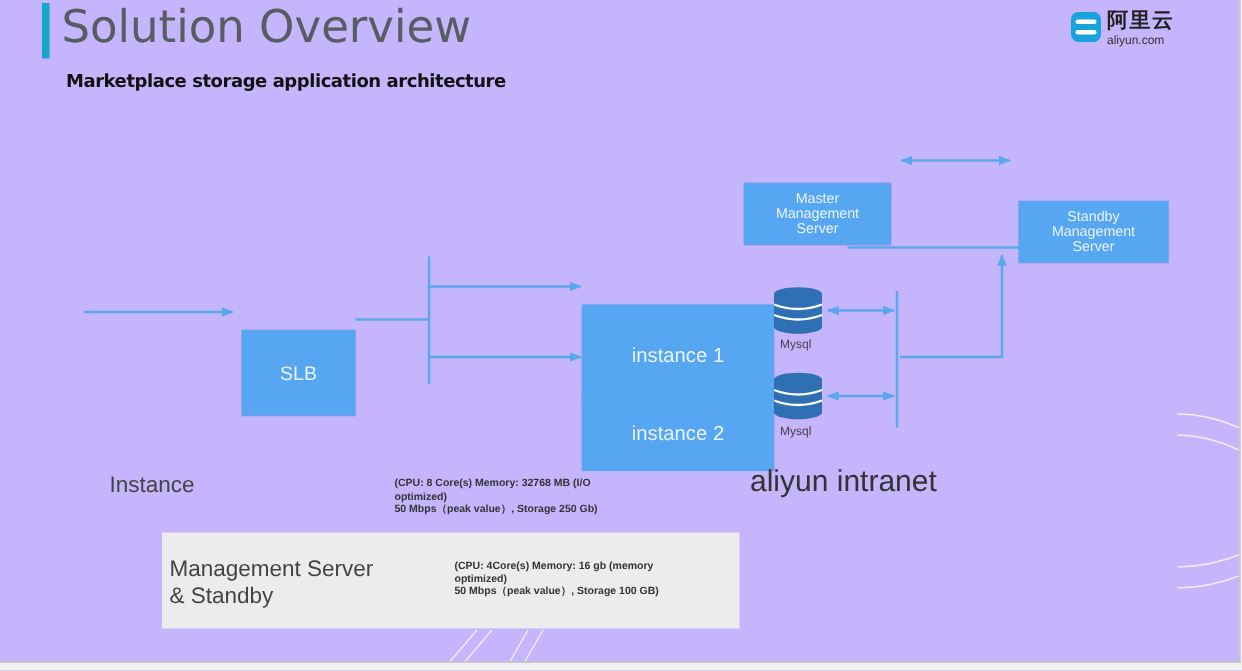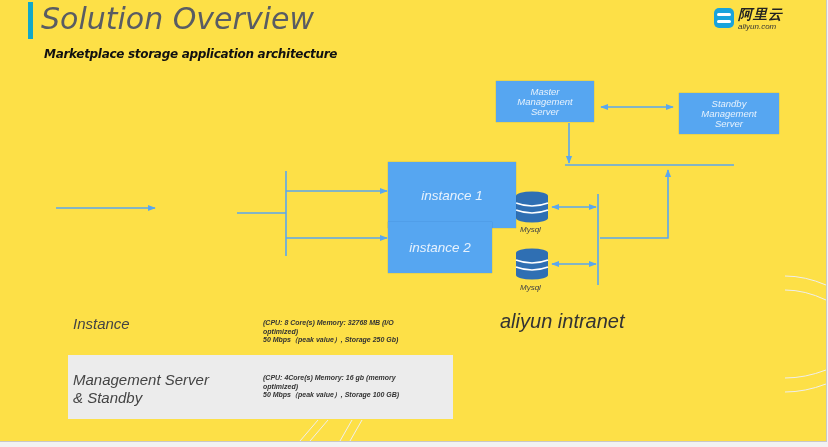--- a/index.html
+++ b/index.html
@@ -3,23 +3,22 @@
 <meta charset="utf-8">
 <style>
   html, body { margin: 0; padding: 0; }
   body {
     width: 828px; height: 447px; position: relative; overflow: hidden;
     background: #f2f2f2;
     font-family: "Liberation Sans", sans-serif;
   }
   .slide {
     position: absolute; left: 0; top: 0; width: 826px; height: 441px;
-    background: #fde047; border-right: 1px solid #c8c8c8; border-bottom: 1px solid #c8c8c8;
+    background: #c4b5fd; border-right: 1px solid #c8c8c8; border-bottom: 1px solid #c8c8c8;
     overflow: hidden;
-    font-style: italic;
   }
   .title-bar {
     position: absolute; left: 28px; top: 2px; width: 5px; height: 37px;
     background: #12a8c9;
   }
   .title {
     position: absolute; left: 41px; top: 0px; font-size: 30px; color: #595c63;
     font-family: "DejaVu Sans", sans-serif; letter-spacing: 0px; line-height: 38px;
   }
   .subtitle {
@@ -39,21 +38,21 @@
   .logo-cn {
     position: absolute; left: 24px; top: 0px; font-size: 14px; font-weight: bold; color: #222;
     font-family: "DejaVu Sans", sans-serif; letter-spacing: 1px; line-height: 16px;
   }
   .logo-en {
     position: absolute; left: 24px; top: 16px; font-size: 8px; color: #333; line-height: 9px; text-align: center;
   }
   .box {
     position: absolute; background: #56a6f1; color: #e7f2fd;
     box-shadow: 0 0 1px rgba(30,90,160,0.5);
-    display: flex; align-items: center; justify-content: center; text-align: center;
+    display: flex; align-items: center; justify-content: center; text-align: center; margin-top: 41px;
   }
   .box span { display: block; }
   .mgmt { font-size: 9.5px; line-height: 10px; }
   .diagram-svg { position: absolute; left: 0; top: 0; }
   .label { position: absolute; color: #333; }
   .internet { left: 46px; top: 219px; font-size: 20px; }
   .dbsync { left: 607px; top: 248px; font-size: 14.5px; line-height: 17px; color: #333; }
   .intranet { left: 500px; top: 310px; font-size: 20px; color: #333; }
   .mysql { position: absolute; font-size: 8px; color: #444; }
   .spec-row {
@@ -120,25 +119,28 @@
       <path d="M785,378 Q805,378 826,370"></path>
       <path d="M785,392 Q805,392 826,384"></path>
       <path d="M300,441 L318,420"></path>
         <path d="M310,441 L328,420"></path>
       <path d="M340,441 L352,420"></path>
         <path d="M350,441 L362,420"></path>
     </g>
   </svg>
 
 
+  <div class="box" style="left:161px; top:179px; width:76px; height:57px; font-size:13px;">
+    <span>SLB</span>
+  </div>
 
   <div class="box" style="left:388px; top:162px; width:128px; height:66px; font-size:13.5px;">
     <span>instance 1</span>
   </div>
-  <div class="box" style="left:388px; top:222px; width:104px; height:51px; font-size:13.5px;">
+  <div class="box" style="left:388px; top:222px; width:128px; height:51px; font-size:13.5px;">
     <span>instance 2</span>
   </div>
 
   <div class="mysql" style="left:520px; top:225px;">Mysql</div>
   <div class="mysql" style="left:520px; top:283px;">Mysql</div>
 
   <div class="box mgmt" style="left:496px; top:81px; width:98px; height:41px;">
     <div>
       <span>Master</span>
       <span>Management</span>
@@ -159,21 +161,21 @@
   <div class="spec-row" style="top:305px; height:45px;">
     <div class="spec-name" style="top:10px;">
       <span>Instance</span>
     </div>
     <div class="spec-detail" style="top:14px;">
       <span style="display:block">(CPU: 8 Core(s)    Memory: 32768 MB (I/O</span>
       <span style="display:block">optimized)</span>
       <span style="display:block">50 Mbps（peak value）, Storage 250 Gb)</span>
     </div>
   </div>
-  <div class="spec-row shaded" style="top:355px; height:64px;">
+  <div class="spec-row shaded" style="top:355px; height:64px;margin-left:40px;">
     <div class="spec-name" style="top:16px;">
       <span style="display:block">Management Server</span>
       <span style="display:block">&amp; Standby</span>
     </div>
     <div class="spec-detail" style="top:19px;">
       <span style="display:block">(CPU: 4Core(s)    Memory: 16 gb (memory</span>
       <span style="display:block">optimized)</span>
       <span style="display:block">50 Mbps（peak value）, Storage 100 GB)</span>
     </div>
   </div>

